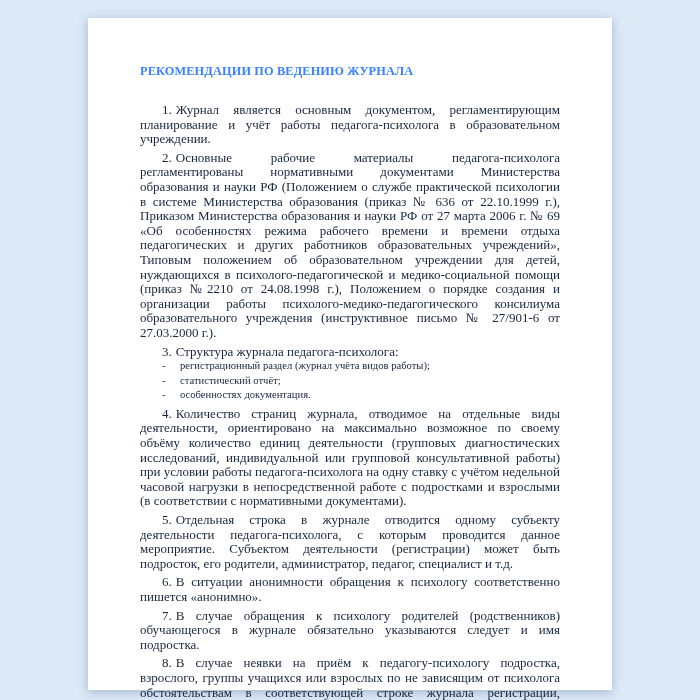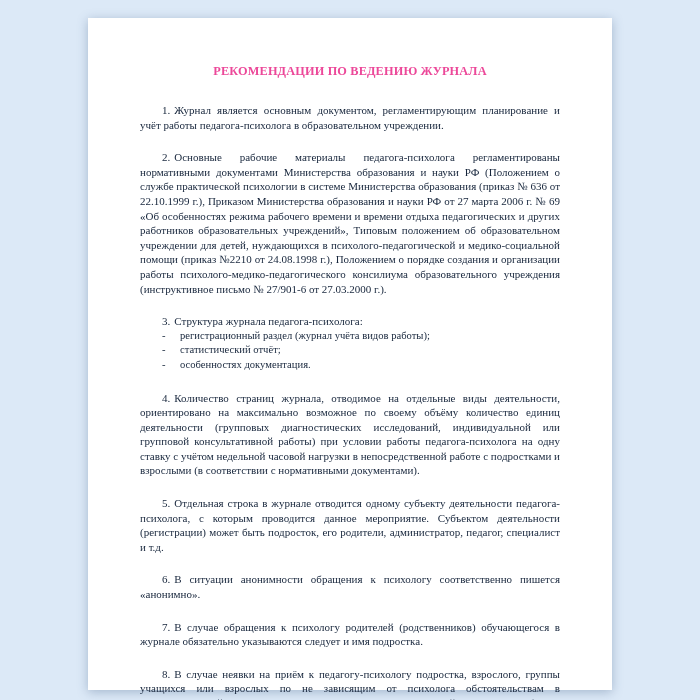--- a/index.html
+++ b/index.html
@@ -20,32 +20,31 @@
     width: 524px;
     height: 672px;
     background: #ffffff;
     box-shadow: 0 2px 10px rgba(60, 90, 130, 0.35);
   }
   .page-inner {
     padding: 46px 52px 0 52px;
     box-sizing: border-box;
   }
   .doc-title {
-    text-align: center;
     font-weight: bold;
     font-size: 12.3px;
     letter-spacing: 0.15px;
-    color: #ec4899;
+    color: #3b82f6;
     margin-bottom: 24px;
   }
   p.para {
-    margin: 18px 0 0 0;
+    margin: 4px 0 0 0;
     text-align: justify;
     text-justify: inter-word;
-    font-size: 11px;
+    font-size: 13px;
     line-height: 14.6px;
     color: #17263c;
     text-indent: 22px;
     hyphens: manual;
   }
   p.para .num {
     margin-right: 4px;
   }
   ul.dash-list {
     list-style: none;

